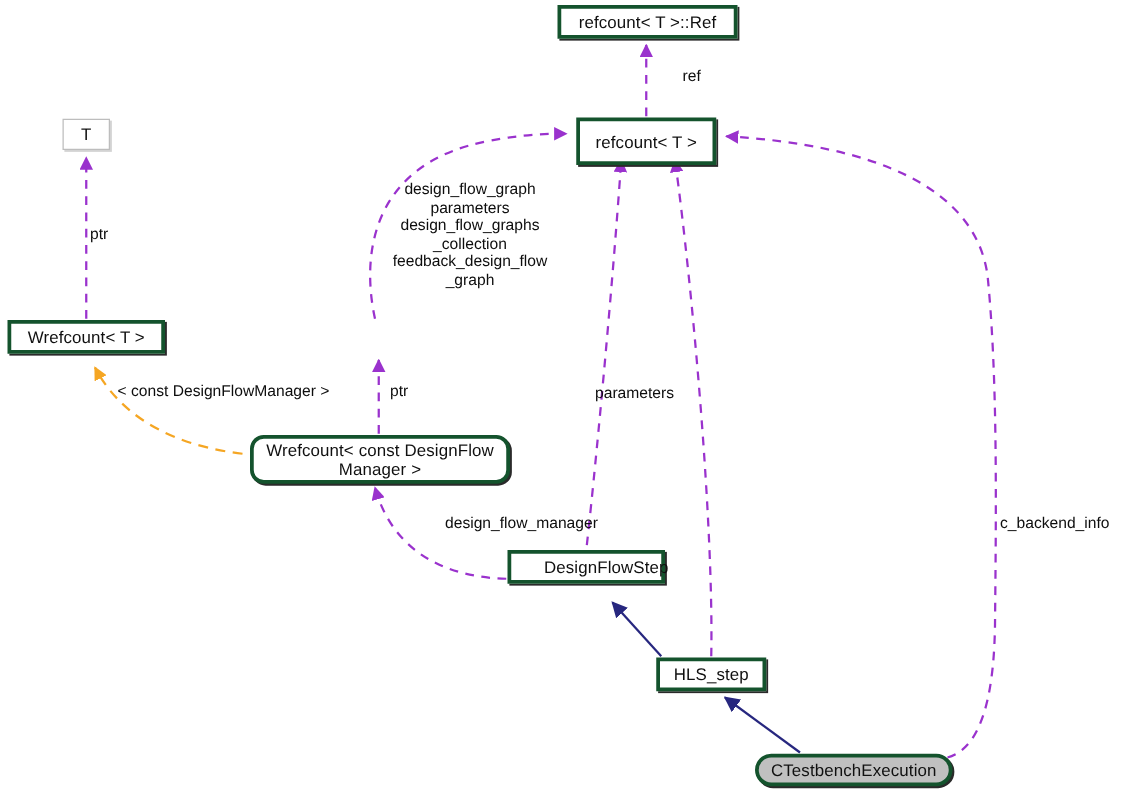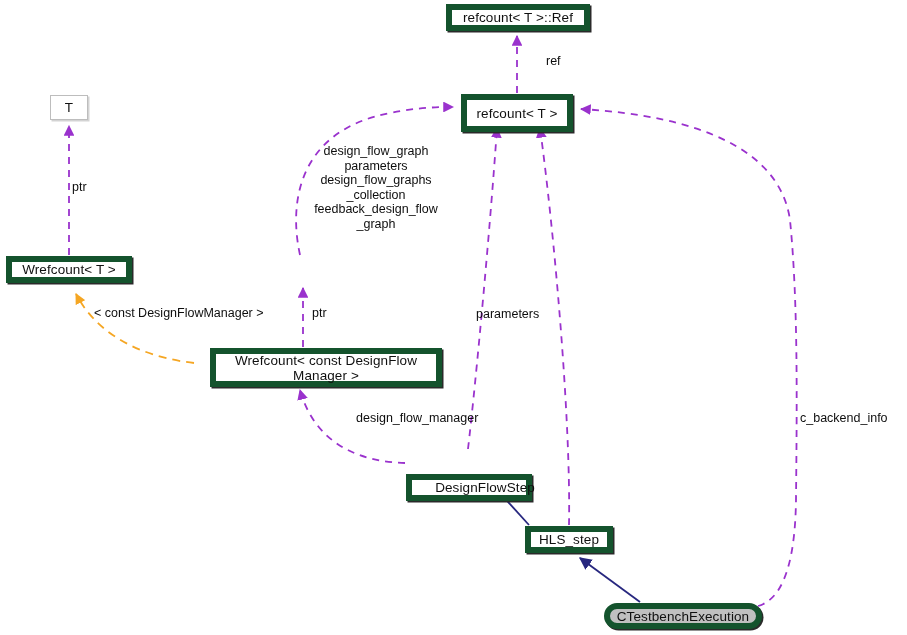--- a/index.html
+++ b/index.html
@@ -21,21 +21,21 @@
   #edge-layer {
     position: absolute;
     left: 0;
     top: 0;
     width: 907px;
     height: 635px;
   }
   .node {
     position: absolute;
     box-sizing: border-box;
-    border: 6px solid #14532d;
+    border: 3px solid #14532d;
     background: #ffffff;
     color: #101010;
     font-size: 13.5px;
     line-height: 15px;
     text-align: center;
     display: flex;
     align-items: center;
     justify-content: center;
     white-space: pre;
     box-shadow: 1.5px 1.5px 0 0 #2a2a2a;
@@ -111,26 +111,26 @@
 
   <div class="node faint" style="left:50px; top:95px; width:38px; height:25px;">
     <span>T</span>
   </div>
 
 
   <div class="node" style="left:6px; top:256px; width:126px; height:27px;">
     <span>Wrefcount&lt; T &gt;</span>
   </div>
 
-  <div class="node" style="left:210px; top:348px; width:232px; height:39px;">
+  <div class="node" style="left:200px; top:348px; width:208px; height:39px;border-radius:11px;">
     <span>Wrefcount&lt; const DesignFlow
 Manager &gt;</span>
   </div>
 
-  <div class="node" style="left:406px; top:474px; width:126px; height:27px;padding-left:32px;">
+  <div class="node" style="left:406px; top:440px; width:126px; height:27px;padding-left:32px;">
     <span>DesignFlowStep</span>
   </div>
 
   <div class="node" style="left:525px; top:526px; width:88px; height:27px;">
     <span>HLS_step</span>
   </div>
 
   <div class="node highlight" style="left:604px; top:603px; width:158px; height:26px;border-radius:13px;">
     <span>CTestbenchExecution</span>
   </div>

